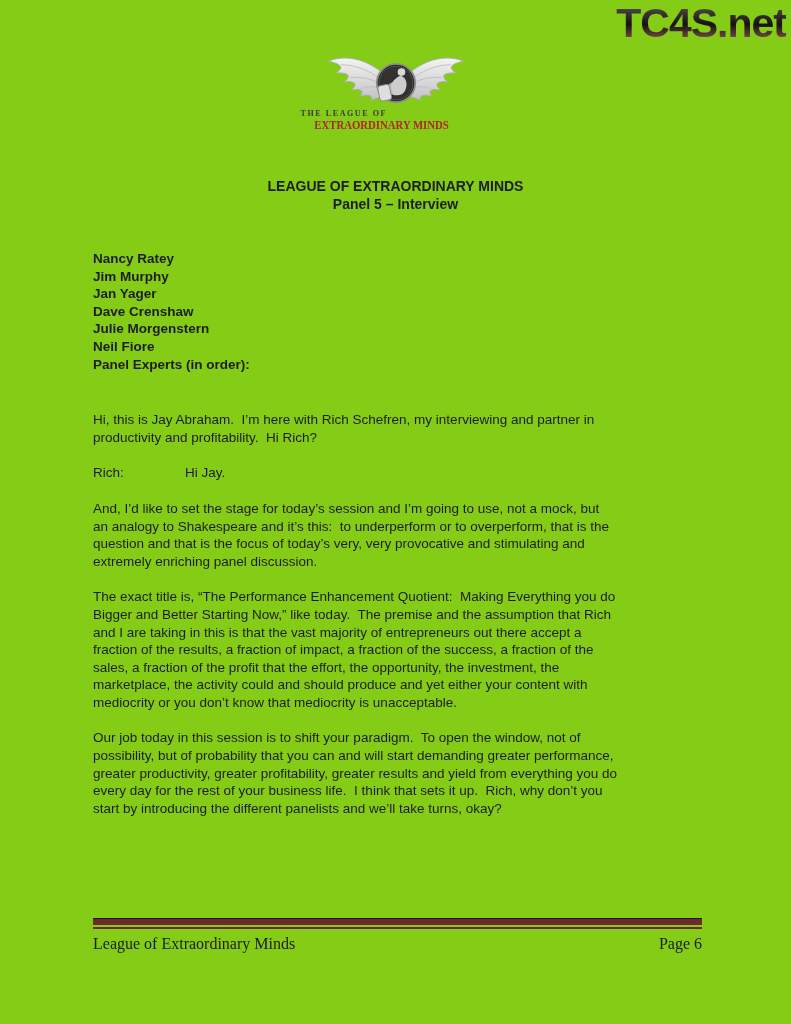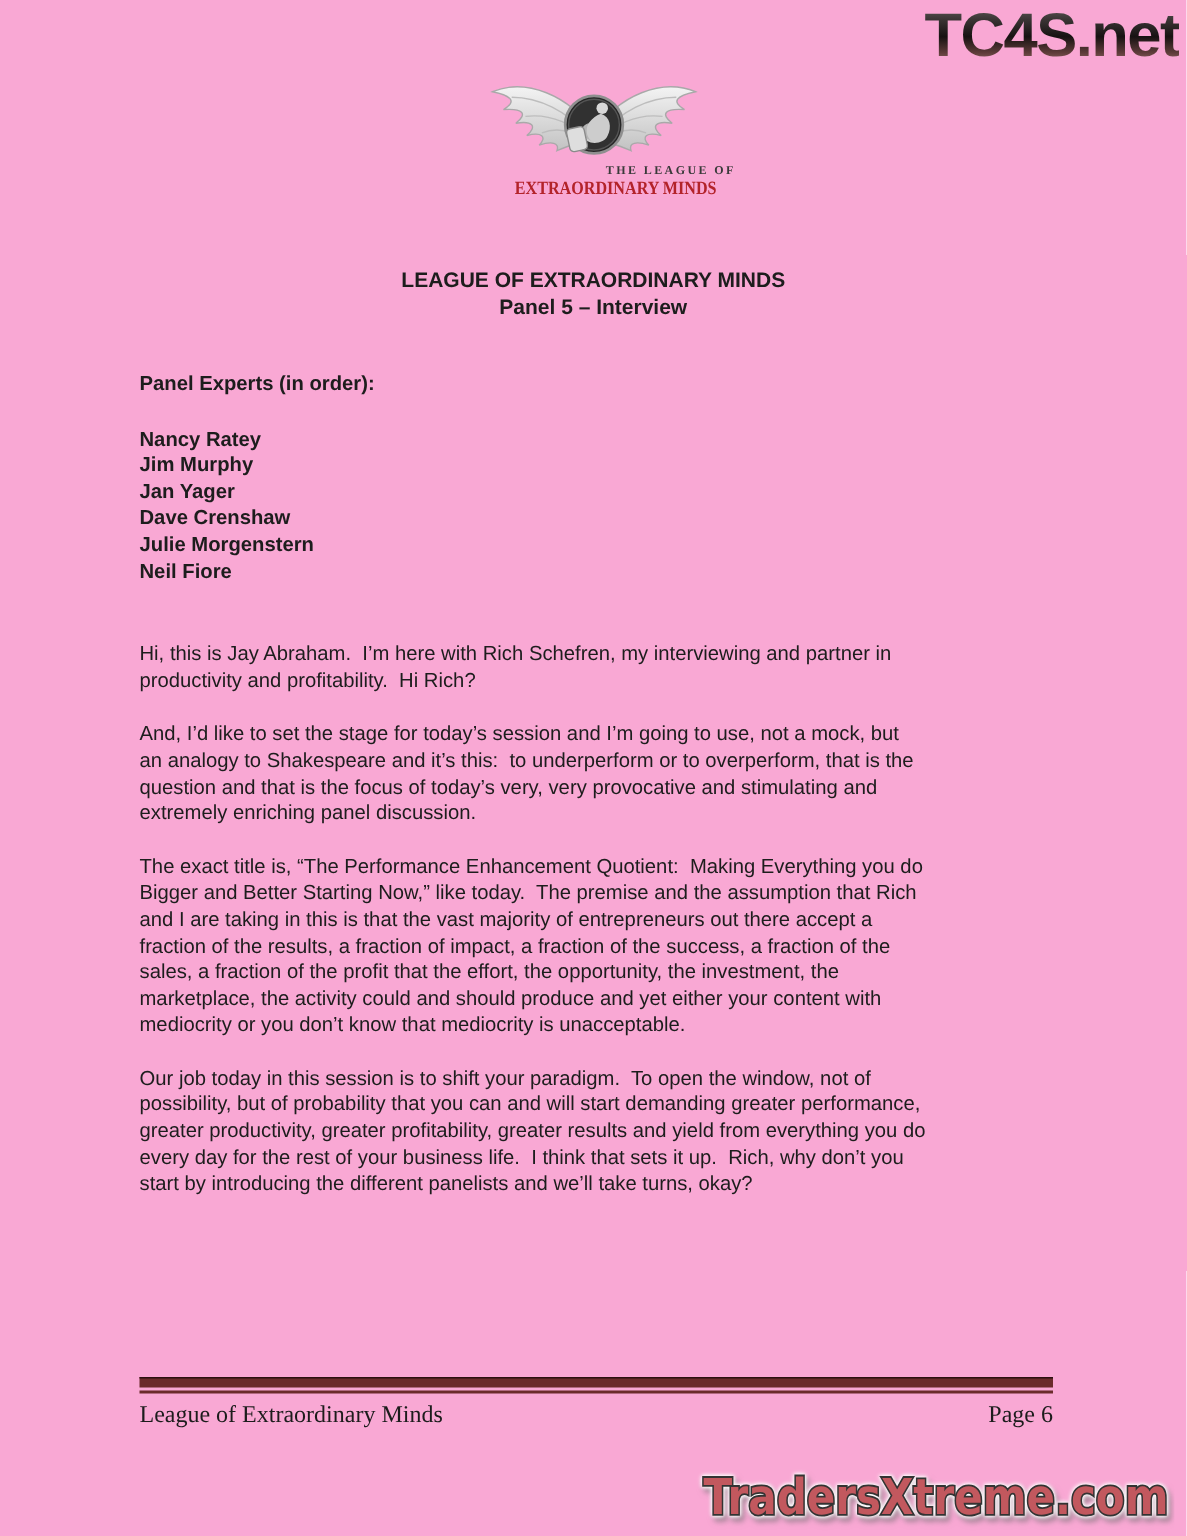--- a/index.html
+++ b/index.html
@@ -1,26 +1,26 @@
 <!DOCTYPE html>
 <html><head>
 <meta charset="utf-8">
 <style>
   html,body{margin:0;padding:0;background:#ffffff;}
-  .page{position:relative;width:791px;height:1024px;background:#f9a8d4;overflow:hidden;
+  .page{position:relative;width:791px;height:1024px;background:#84cc16;overflow:hidden;
         font-family:"Liberation Sans",sans-serif;color:#1d1d1d;margin:0 auto;}
 
   
   .tc4s{position:absolute;top:0px;right:5px;font-family:"Liberation Sans",sans-serif;
         font-weight:bold;font-size:41px;letter-spacing:-1px;
         background:linear-gradient(180deg,#6f6a67 0%,#3a3434 28%,#171212 52%,#5f3c3a 75%,#a98280 96%,#c7a5a2 100%);
         -webkit-background-clip:text;background-clip:text;color:transparent;}
 
   
-  .logo-block{width:190px;margin:52px auto 0;text-align:right;}
+  .logo-block{width:190px;margin:52px auto 0;text-align:left;}
   .wings{width:152px;height:64px;display:block;margin:0 auto;}
   .logo-line1{font-family:"Liberation Serif",serif;font-weight:bold;font-size:8px;
               letter-spacing:1.6px;color:#3a3a3a;margin-top:-7px;white-space:nowrap;}
   .logo-line2{font-family:"Liberation Serif",serif;font-weight:bold;font-size:12.5px;
               color:#b3232a;white-space:nowrap;transform:scaleX(0.86);transform-origin:center;}
 
   
   .title-block{text-align:center;margin-top:26px;font-weight:bold;font-size:14px;
                line-height:18px;white-space:pre-line;}
   .title-block .sub{margin-top:18px;}
@@ -82,31 +82,34 @@
     <div class="logo-line1">THE LEAGUE OF</div>
     <div class="logo-line2">EXTRAORDINARY MINDS</div>
   </div>
 
   <div class="title-block">
     <div>LEAGUE OF EXTRAORDINARY MINDS
 Panel 5 – Interview</div>
   </div>
 
   <div class="content">
-    <div class="bold">Panel Experts (in order):</div>
     <div class="bold pre names">Nancy Ratey
 Jim Murphy
 Jan Yager
 Dave Crenshaw
 Julie Morgenstern
 Neil Fiore</div>
+    <div class="bold">Panel Experts (in order):</div>
 
     <p class="pre para-intro">Hi, this is Jay Abraham.  I’m here with Rich Schefren, my interviewing and partner in
 productivity and profitability.  Hi Rich?</p>
 
+    <div class="dialog">
+      <span class="speaker">Rich:</span><span>Hi Jay.</span>
+    </div>
 
     <p class="pre">And, I’d like to set the stage for today’s session and I’m going to use, not a mock, but
 an analogy to Shakespeare and it’s this:  to underperform or to overperform, that is the
 question and that is the focus of today’s very, very provocative and stimulating and
 extremely enriching panel discussion.</p>
     <p class="pre">The exact title is, “The Performance Enhancement Quotient:  Making Everything you do
 Bigger and Better Starting Now,” like today.  The premise and the assumption that Rich
 and I are taking in this is that the vast majority of entrepreneurs out there accept a
 fraction of the results, a fraction of impact, a fraction of the success, a fraction of the
 sales, a fraction of the profit that the effort, the opportunity, the investment, the
@@ -123,19 +126,14 @@
 
   <div class="footer">
     <div class="rule-a"></div>
     <div class="rule-b"></div>
     <div class="frow">
       <span>League of Extraordinary Minds</span>
       <span>Page 6</span>
     </div>
   </div>
 
-  <div class="tradersx">
-    <svg width="330" height="46" viewBox="0 0 330 46" aria-hidden="true">
-      <text x="326" y="33" text-anchor="end" textLength="310" lengthAdjust="spacingAndGlyphs" font-family="DejaVu Sans, sans-serif" font-size="33" font-weight="bold" fill="#c2585e" stroke="#333333" stroke-width="2.4" paint-order="stroke">TradersXtreme.com</text>
-    </svg>
-  </div>
 
 </div>
 
 </body></html>

